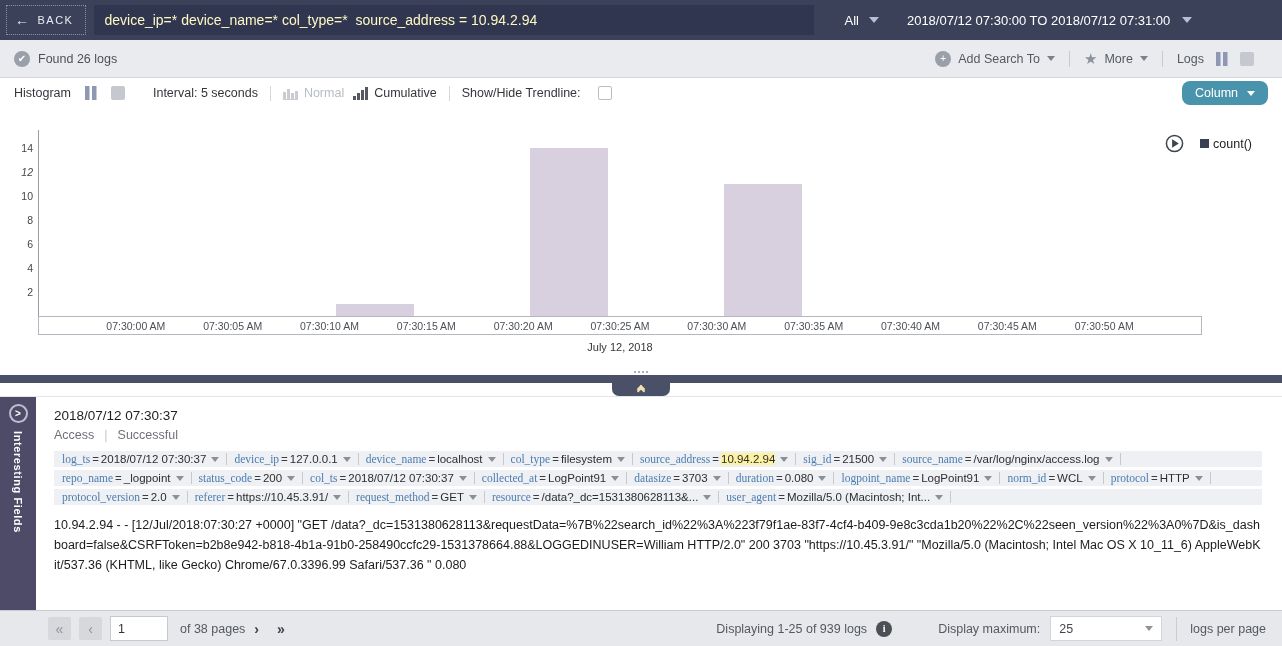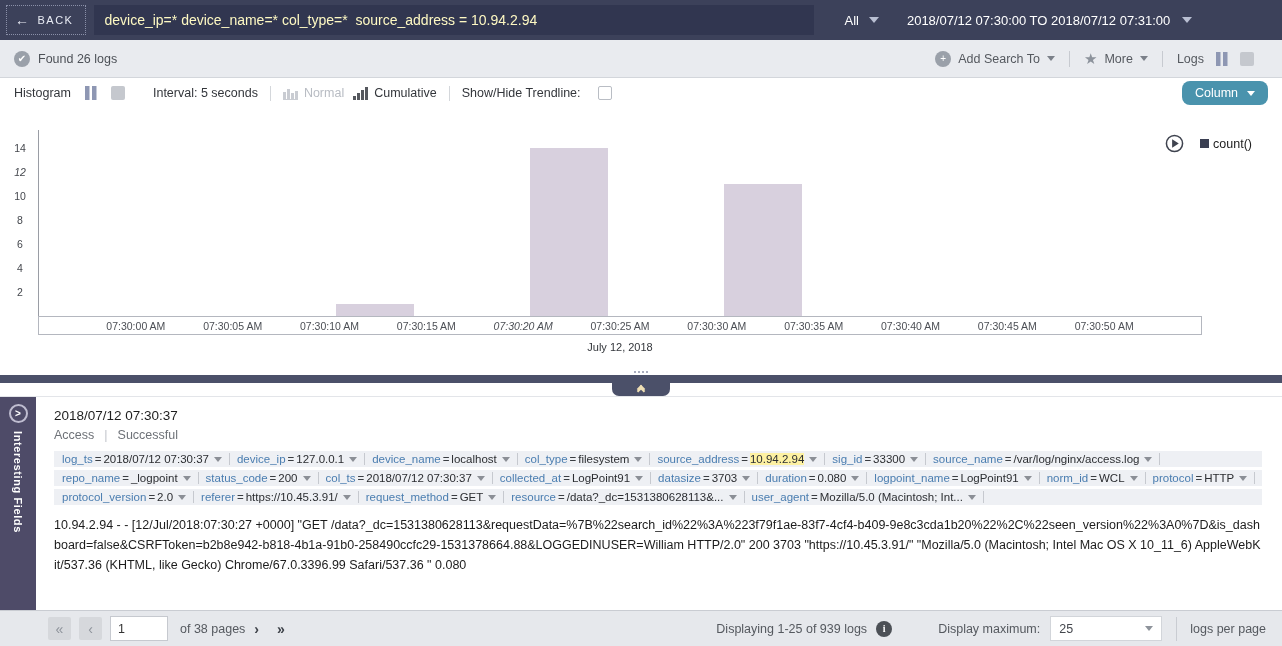--- a/index.html
+++ b/index.html
@@ -54,21 +54,21 @@
                 font-family:"Liberation Sans",sans-serif; }
   .column-btn .caret-down { color:#fff; }
 
   
   .chart-region { position:relative; height:262px; flex:none; background:#fff; }
   .legend { position:absolute; top:26px; right:30px; display:flex; align-items:center; gap:16px; }
   .play-ic { width:19px; height:19px; cursor:pointer; }
   .legend-item { display:flex; align-items:center; gap:4px; font-size:12.5px; color:#222; }
   .legend-swatch { width:9px; height:9px; background:#3a3f52; display:inline-block; }
   .chart-plot { position:absolute; left:38px; right:80px; top:22px; height:186px; border-left:1px solid #9a9da5; }
-  .ytick { position:absolute; left:-32px; width:26px; text-align:center; font-size:10.5px; color:#44474d;
+  .ytick { position:absolute; left:-32px; width:26px; text-align:right; font-size:10.5px; color:#44474d;
            transform:translateY(50%); }
   .bar { position:absolute; bottom:0; }
   .x-axis-strip { position:absolute; left:38px; right:80px; top:208px; height:19px;
                   border:1px solid #b4b7bf; background:#fff; }
   .xlabel { position:absolute; top:3px; transform:translateX(-50%); font-size:10.5px; color:#4c4f55; white-space:nowrap; }
   .date-label { position:absolute; left:38px; right:80px; top:233px; text-align:center; font-size:11px; color:#33363b; }
 
   
   .collapse-wrap { position:relative; height:26px; flex:none; background:#fff; }
   .cdots { position:absolute; top:1px; left:50%; transform:translateX(-50%); display:flex; gap:2px; }
@@ -89,21 +89,21 @@
                display:flex; align-items:center; justify-content:center; font-size:10px; font-weight:bold;
                margin-bottom:8px; flex:none; }
   .if-text { writing-mode:vertical-rl; font-size:11px; font-weight:bold; letter-spacing:0.6px; }
   .log-entry { flex:1; padding:11px 20px 0 18px; min-width:0; }
   .log-ts { font-size:13.5px; color:#1e1e1e; margin-bottom:5px; }
   .log-sub { font-size:12.5px; color:#6e7278; margin-bottom:9px; display:flex; align-items:center; gap:10px; }
   .sub-sep { color:#c3c6cc; }
   .tag-row { background:#eef0f4; padding:2px 8px; margin-bottom:3px; display:flex; align-items:center;
              font-size:11.5px; white-space:nowrap; overflow:hidden; }
   .tag { display:inline-flex; align-items:center; gap:2px; cursor:pointer; }
-  .tkey { color:#4a7db0; }
+  .tkey { color:#4a7db0;font-family:Liberation Serif, serif; }
   .teq { color:#3a3d42; }
   .tval { color:#2b2d31; }
   .tval.hl { background:#fdf1a2; }
   .tcaret { color:#8b8f96; margin-left:3px; }
   .tsep { width:1px; height:12px; background:#c6c9cf; margin:0 7px; flex:none; }
   .raw-log { margin-top:11px; font-size:12.5px; color:#1c1c1c; line-height:1.58; word-break:break-all;
              max-width:1210px; }
 
   
   .pagination { height:36px; background:#e6e8ec; border-top:1px solid #c9ccd2; display:flex; align-items:center;
@@ -253,21 +253,21 @@
         <div class="ytick" style="bottom: 90.3226%;">14</div>
         <div class="bar" title="07:30:10 AM — 1" style="left: 25.55%; width: 6.73333%; height: 6.45161%; background: rgb(216, 208, 222);"></div>
         <div class="bar" title="07:30:20 AM — 14" style="left: 42.2167%; width: 6.73333%; height: 90.3226%; background: rgb(216, 208, 222);"></div>
         <div class="bar" title="07:30:30 AM — 11" style="left: 58.8833%; width: 6.73333%; height: 70.9677%; background: rgb(216, 208, 222);"></div>
       </div>
     <div class="x-axis-strip">
         <div class="xlabel" style="left: 8.33333%;">07:30:00 AM</div>
         <div class="xlabel" style="left: 16.6667%;">07:30:05 AM</div>
         <div class="xlabel" style="left: 25%;">07:30:10 AM</div>
         <div class="xlabel" style="left: 33.3333%;">07:30:15 AM</div>
-        <div class="xlabel" style="left: 41.6667%; font-style: italic;">07:30:20 AM</div>
+        <div class="xlabel" style="left: 41.6667%;">07:30:20 AM</div>
         <div class="xlabel" style="left: 50%;">07:30:25 AM</div>
         <div class="xlabel" style="left: 58.3333%;">07:30:30 AM</div>
         <div class="xlabel" style="left: 66.6667%;">07:30:35 AM</div>
         <div class="xlabel" style="left: 75%;">07:30:40 AM</div>
         <div class="xlabel" style="left: 83.3333%;">07:30:45 AM</div>
         <div class="xlabel" style="left: 91.6667%;">07:30:50 AM</div>
       </div>
     <div class="date-label">July 12, 2018</div>
   </div>
 
@@ -330,21 +330,21 @@
             <span class="tag">
               <span class="tkey">source_address</span>
               <span class="teq">=</span>
               <span class="tval hl">10.94.2.94</span>
               <span class="caret-down tiny-caret tcaret"></span>
             </span>
             <span class="tsep"></span>
             <span class="tag">
               <span class="tkey">sig_id</span>
               <span class="teq">=</span>
-              <span class="tval">33300</span>
+              <span class="tval">21500</span>
               <span class="caret-down tiny-caret tcaret"></span>
             </span>
             <span class="tsep"></span>
             <span class="tag">
               <span class="tkey">source_name</span>
               <span class="teq">=</span>
               <span class="tval">/var/log/nginx/access.log</span>
               <span class="caret-down tiny-caret tcaret"></span>
             </span>
             <span class="tsep"></span>

